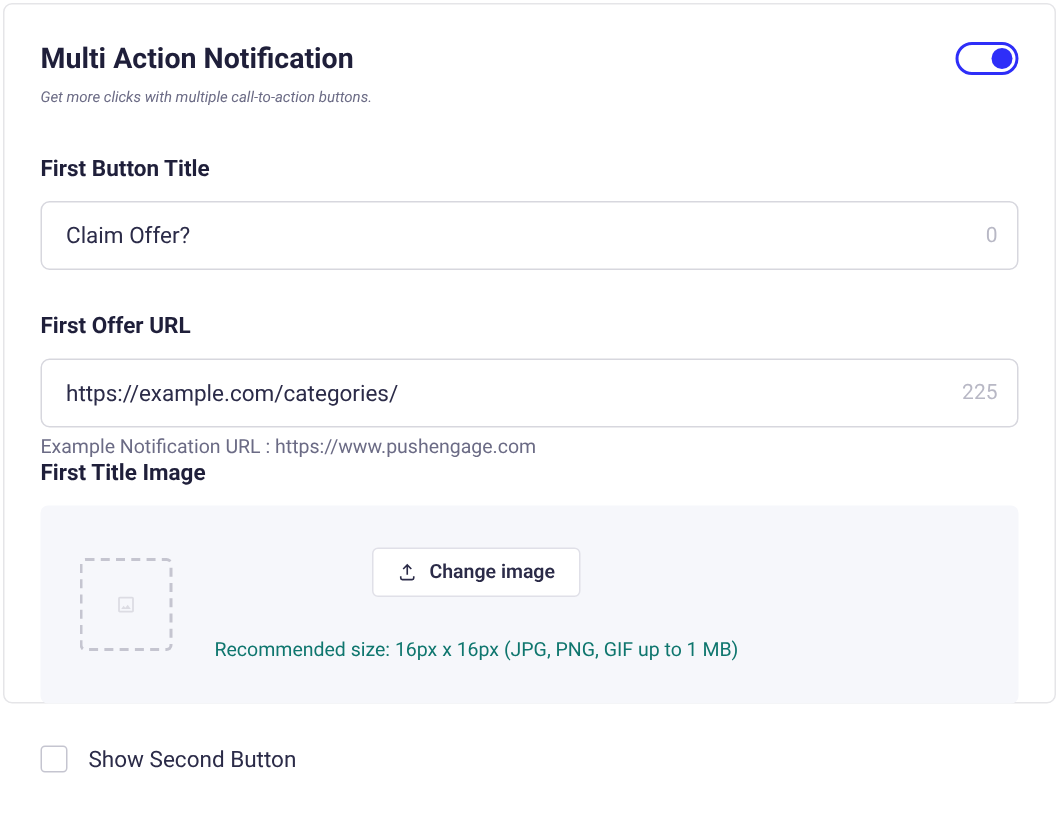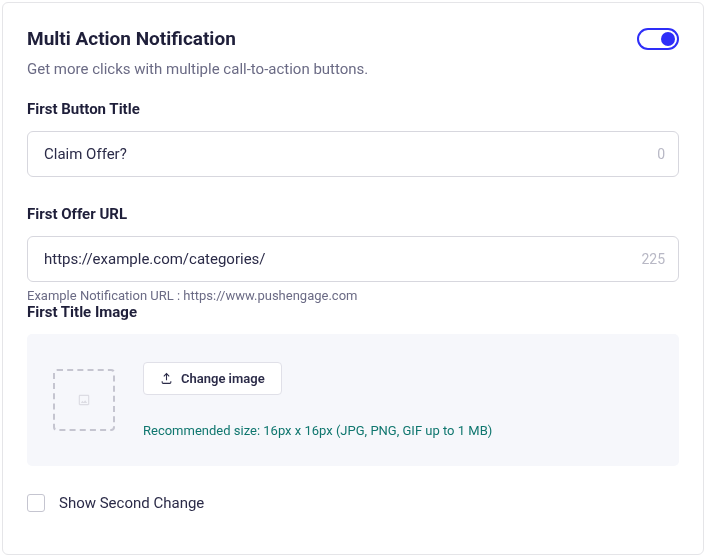--- a/index.html
+++ b/index.html
@@ -11,37 +11,38 @@
       font-family: -apple-system, BlinkMacSystemFont, "Segoe UI", Roboto, sans-serif;
       background: #fff;
       width: 706px;
       height: 557px;
     }
     .container {
       border: 1px solid #e5e5e8;
       border-radius: 6px;
       padding: 24px;
       margin: 2px;
-      height: 553px;
+      height: 467px;
     }
     .header-row {
       display: flex;
       justify-content: space-between;
       align-items: center;
       margin-bottom: 10px;
     }
     .title {
       font-size: 19px;
       font-weight: 700;
       color: #1f1f3a;
     }
     .subtitle {
-      font-size: 15px;
+      font-size: 10px;
       color: #6b6b85;
-      margin-bottom: 22px;
+      margin-bottom: 32px;
+      font-style: italic;
     }
     .toggle {
       width: 42px;
       height: 22px;
       background: #fff;
       border: 2px solid #2e2ef8;
       border-radius: 11px;
       position: relative;
       cursor: pointer;
     }
@@ -110,21 +111,21 @@
     }
     .image-placeholder-icon {
       width: 14px;
       height: 14px;
       color: #dcdce3;
     }
     .upload-right {
       display: flex;
       flex-direction: column;
       gap: 28px;
-      align-items: flex-start;
+      align-items: center;
     }
     .change-btn {
       display: inline-flex;
       align-items: center;
       gap: 8px;
       background: #fff;
       border: 1px solid #e0e0e8;
       border-radius: 4px;
       padding: 8px 16px;
       font-size: 13px;
@@ -201,15 +202,15 @@
           <path d="M20 17v2a2 2 0 01-2 2H6a2 2 0 01-2-2v-2"></path>
         </svg>
         <span>Change image</span>
       </button>
       <span class="recommend-text">Recommended size: 16px x 16px (JPG, PNG, GIF up to 1 MB)</span>
     </div>
   </div>
 
   <div class="checkbox-row">
     <div class="checkbox"></div>
-    <span class="checkbox-label">Show Second Change</span>
+    <span class="checkbox-label">Show Second Button</span>
   </div>
 </div>
 
 </body></html>

